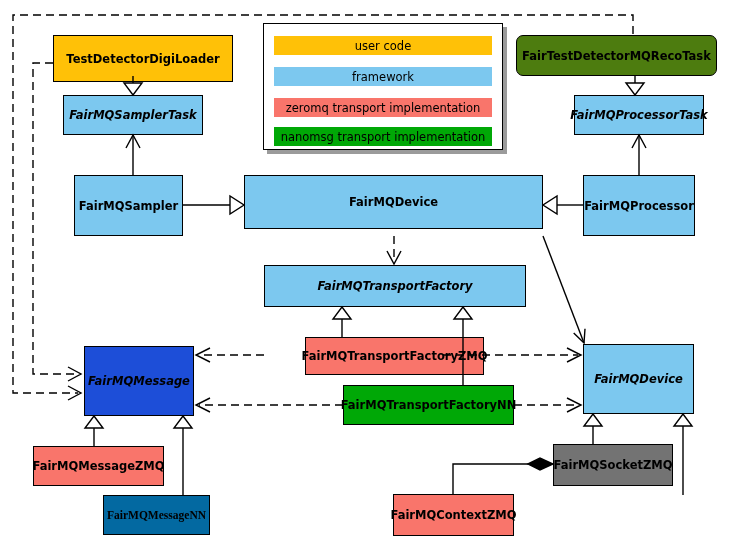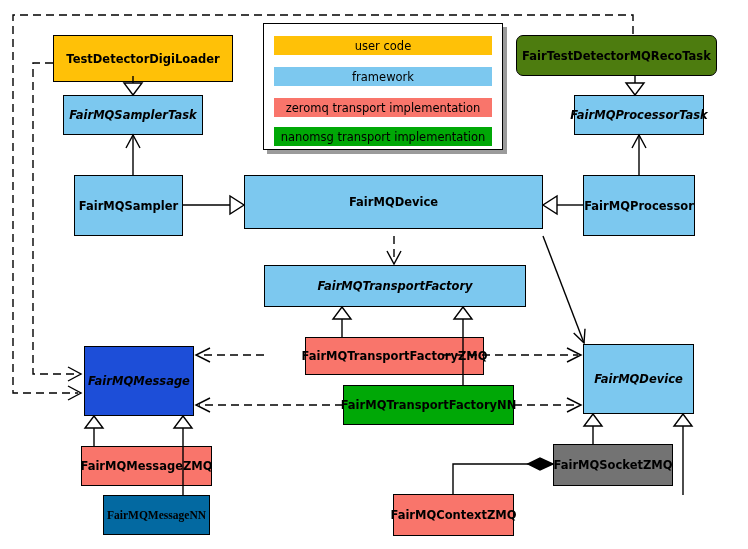--- a/index.html
+++ b/index.html
@@ -46,21 +46,21 @@
   <div class="node abstract" style="left: 63px; top: 95px; width: 140px; height: 40px; background-color: rgb(124, 200, 239);">FairMQSamplerTask</div>
   <div class="node abstract" style="left: 574px; top: 95px; width: 130px; height: 40px; background-color: rgb(124, 200, 239);">FairMQProcessorTask</div>
   <div class="node" style="left: 74px; top: 175px; width: 109px; height: 61px; background-color: rgb(124, 200, 239);">FairMQSampler</div>
   <div class="node" style="left: 244px; top: 175px; width: 299px; height: 54px; background-color: rgb(124, 200, 239);">FairMQDevice</div>
   <div class="node" style="left: 583px; top: 175px; width: 112px; height: 61px; background-color: rgb(124, 200, 239);">FairMQProcessor</div>
   <div class="node abstract" style="left: 264px; top: 265px; width: 262px; height: 42px; background-color: rgb(124, 200, 239);">FairMQTransportFactory</div>
   <div class="node" style="left: 264px; top: 337px; width: 179px; height: 38px; background-color: rgb(249, 117, 107); margin-left: 41px;">FairMQTransportFactoryZMQ</div>
   <div class="node" style="left: 343px; top: 385px; width: 171px; height: 40px; background-color: rgb(0, 168, 6);">FairMQTransportFactoryNN</div>
   <div class="node abstract" style="left: 84px; top: 346px; width: 110px; height: 70px; background-color: #1d4ed8;">FairMQMessage</div>
   <div class="node abstract" style="left: 583px; top: 344px; width: 111px; height: 70px; background-color: rgb(124, 200, 239);">FairMQDevice</div>
-  <div class="node" style="left: 33px; top: 446px; width: 131px; height: 40px; background-color: rgb(249, 117, 107); margin-left: 48px;">FairMQMessageZMQ</div>
+  <div class="node" style="left: 33px; top: 446px; width: 131px; height: 40px; background-color: rgb(249, 117, 107);">FairMQMessageZMQ</div>
   <div class="node" style="left: 103px; top: 495px; width: 107px; height: 40px; background-color: #0369a1; font-family: Liberation Serif, serif;">FairMQMessageNN</div>
   <div class="node" style="left: 553px; top: 444px; width: 120px; height: 42px; background-color: #737373;">FairMQSocketZMQ</div>
   <div class="node" style="left: 393px; top: 494px; width: 121px; height: 42px; background-color: rgb(249, 117, 107);">FairMQContextZMQ</div>
 
   <svg id="edges" width="748" height="549" viewBox="0 0 748 549">
 
     <g>
       <path class="edge" d="M133,76 V83"></path>
         <polygon class="tri" points="124,83 142,83 133,95"></polygon>
     </g>

